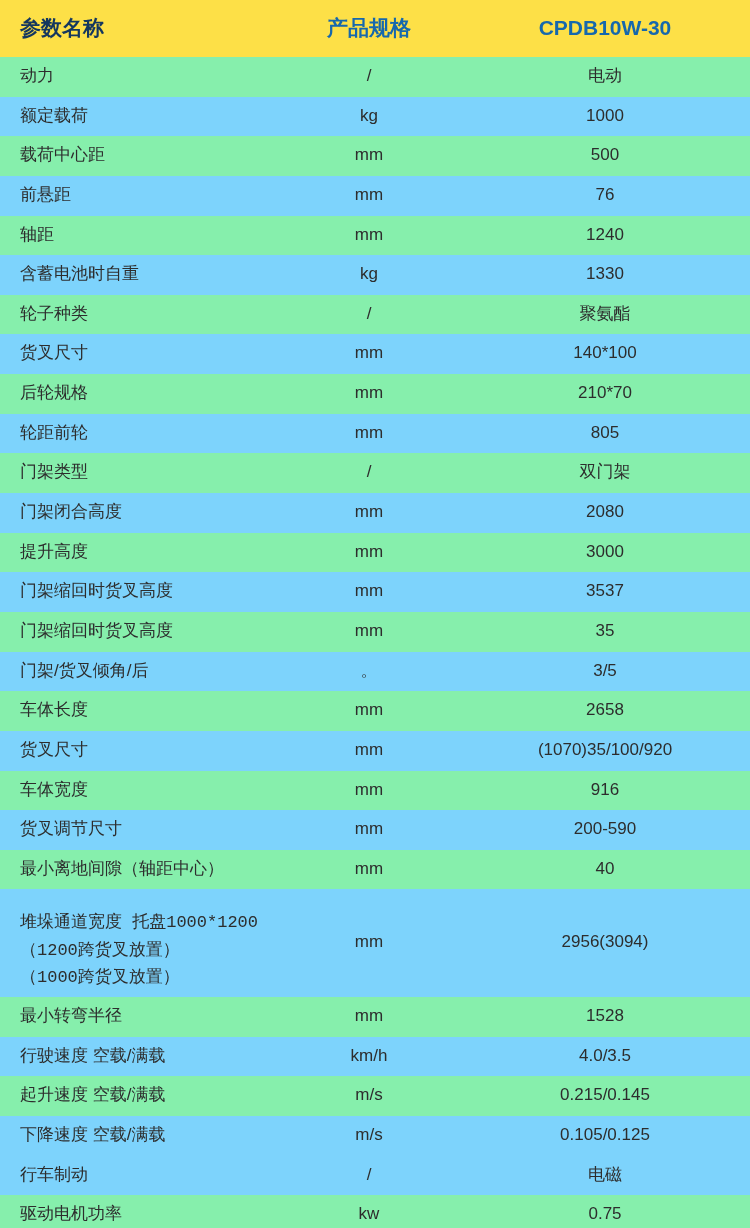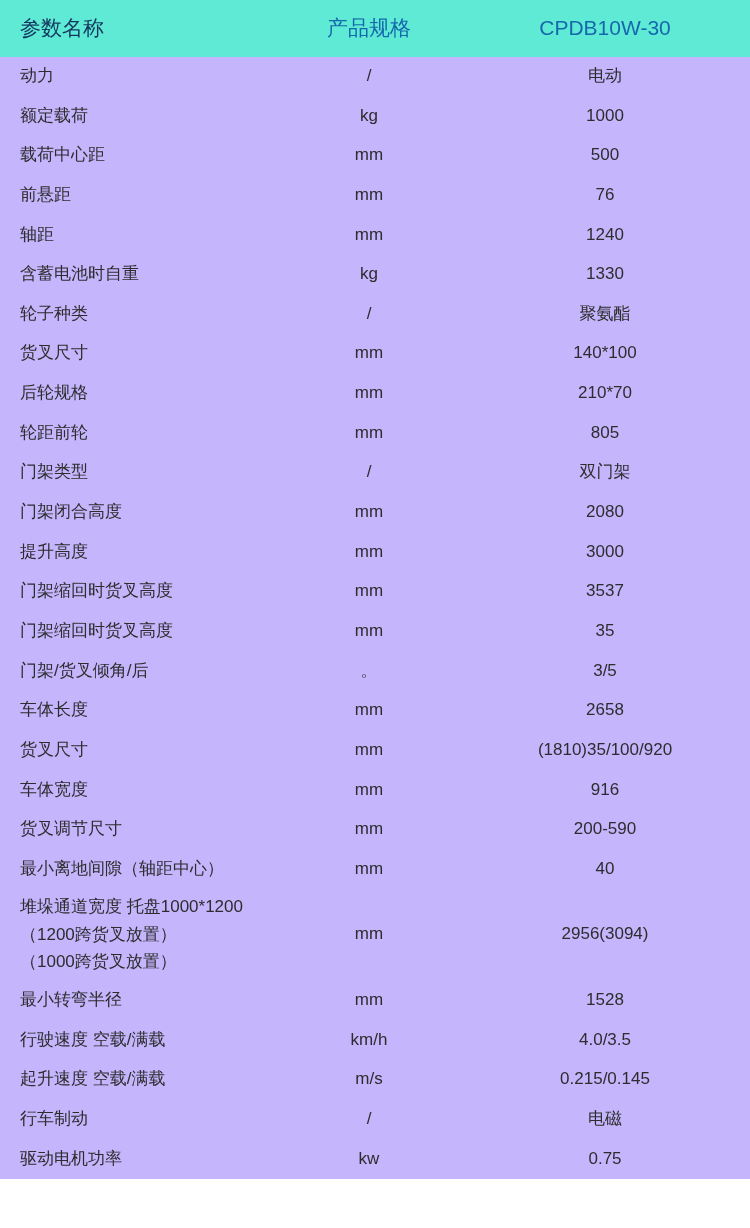--- a/index.html
+++ b/index.html
@@ -14,24 +14,24 @@
   .spec-table {
     width: 750px;
     border-collapse: collapse;
     table-layout: fixed;
   }
   .spec-table col.c-name  { width: 278px; }
   .spec-table col.c-unit  { width: 182px; }
   .spec-table col.c-value { width: 290px; }
 
   .spec-table thead th {
-    background: #5eead4;
+    background: #fde047;
     color: #1b4f8a;
     font-size: 21px;
-    font-weight: normal;
+    font-weight: bold;
     padding: 14px 0 15px 0;
     border: 0;
   }
   .spec-table thead th.h-name {
     text-align: left;
     padding-left: 20px;
     color: #14375f;
   }
   .spec-table thead th.h-unit,
   .spec-table thead th.h-value {
@@ -47,28 +47,29 @@
     line-height: 1.45;
   }
   .spec-table tbody td.name {
     text-align: left;
     padding-left: 20px;
   }
   .spec-table tbody td.unit,
   .spec-table tbody td.value {
     text-align: center;
   }
-  .spec-table tbody tr.odd  td { background: #c4b5fd; }
-  .spec-table tbody tr.even td { background: #c4b5fd; margin-top: 42px; }
+  .spec-table tbody tr.odd  td { background: #86efac; }
+  .spec-table tbody tr.even td { background: #7dd3fc; margin-top: 42px; }
 
   .spec-table tbody tr.tall td.name {
     white-space: pre-line;
     line-height: 1.6;
-    padding-top: 4px;
+    padding-top: 20px;
     padding-bottom: 6px;
+    font-family: Liberation Mono, monospace;
   }
 </style>
 </head>
 <body>
 
 <table class="spec-table">
   <colgroup>
     <col class="c-name">
     <col class="c-unit">
     <col class="c-value">
@@ -162,21 +163,21 @@
         <td class="value">3/5</td>
       </tr>
       <tr class="odd">
         <td class="name">车体长度</td>
         <td class="unit">mm</td>
         <td class="value">2658</td>
       </tr>
       <tr class="even">
         <td class="name">货叉尺寸</td>
         <td class="unit">mm</td>
-        <td class="value">(1810)35/100/920</td>
+        <td class="value">(1070)35/100/920</td>
       </tr>
       <tr class="odd">
         <td class="name">车体宽度</td>
         <td class="unit">mm</td>
         <td class="value">916</td>
       </tr>
       <tr class="even">
         <td class="name">货叉调节尺寸</td>
         <td class="unit">mm</td>
         <td class="value">200-590</td>
@@ -202,20 +203,25 @@
         <td class="name">行驶速度 空载/满载</td>
         <td class="unit">km/h</td>
         <td class="value">4.0/3.5</td>
       </tr>
       <tr class="odd">
         <td class="name">起升速度 空载/满载</td>
         <td class="unit">m/s</td>
         <td class="value">0.215/0.145</td>
       </tr>
       <tr class="even">
+        <td class="name">下降速度 空载/满载</td>
+        <td class="unit">m/s</td>
+        <td class="value">0.105/0.125</td>
+      </tr>
+      <tr class="even">
         <td class="name">行车制动</td>
         <td class="unit">/</td>
         <td class="value">电磁</td>
       </tr>
       <tr class="odd">
         <td class="name">驱动电机功率</td>
         <td class="unit">kw</td>
         <td class="value">0.75</td>
       </tr>
     </tbody>

